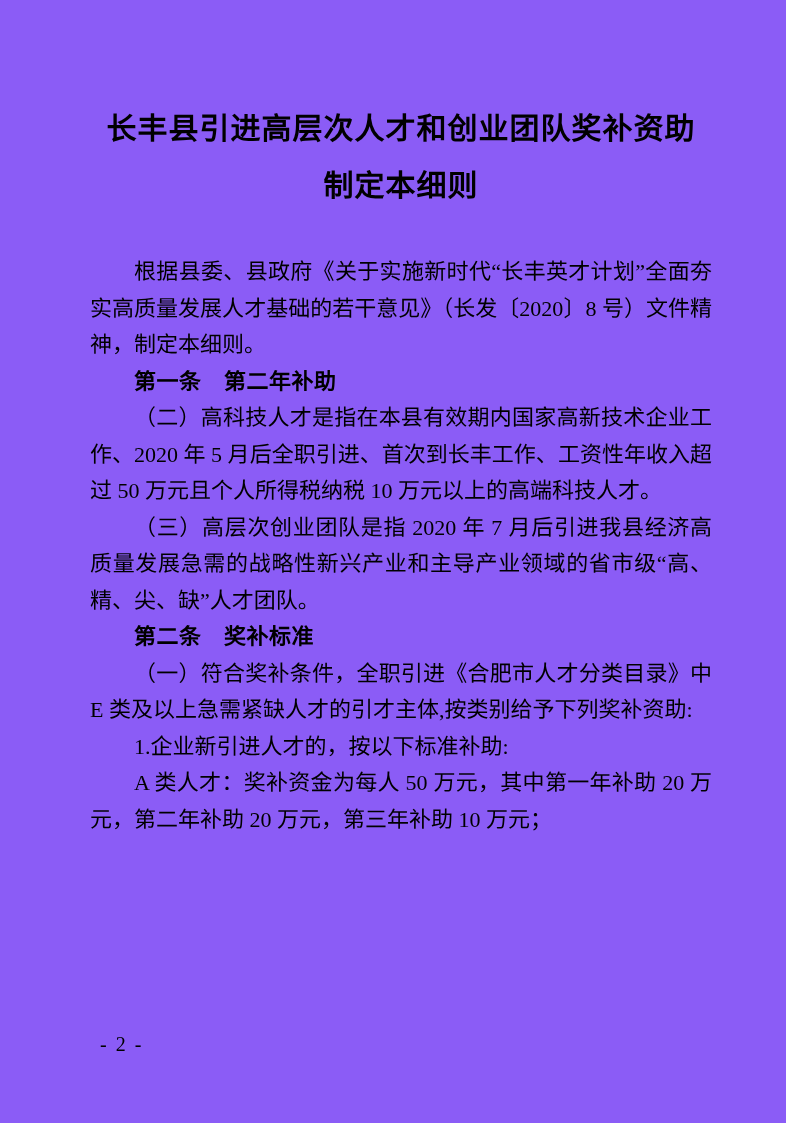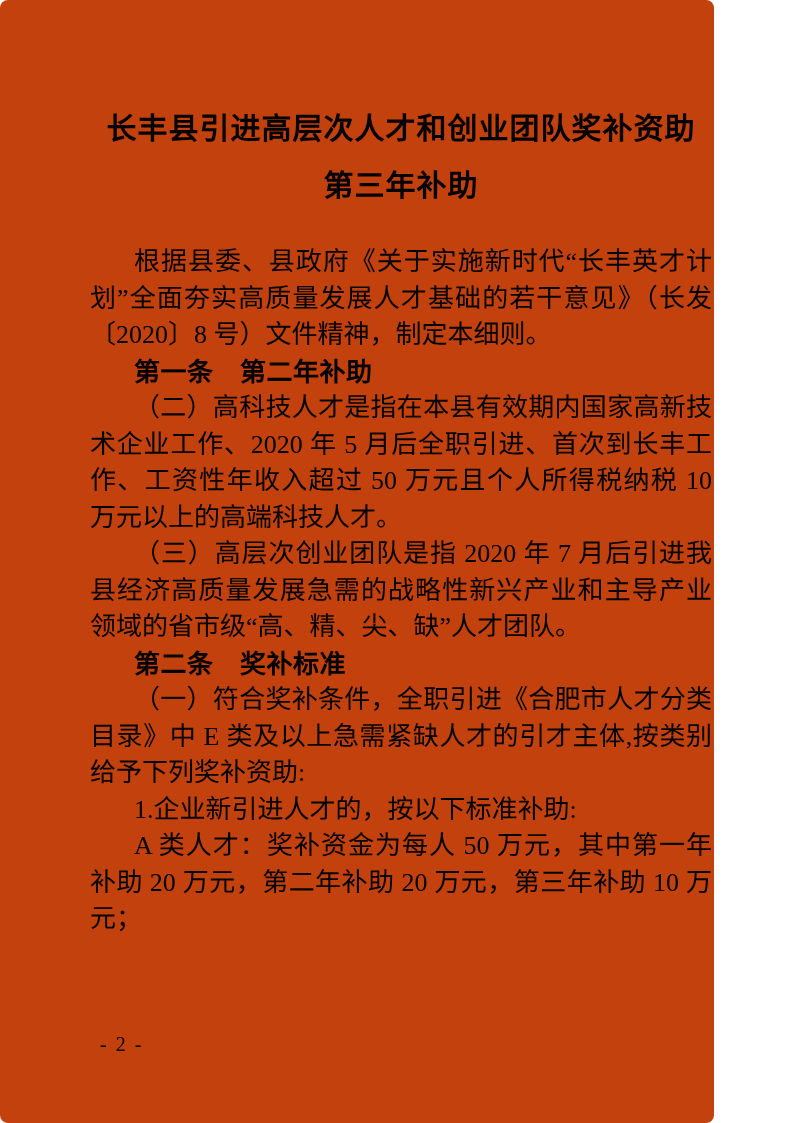--- a/index.html
+++ b/index.html
@@ -2,48 +2,47 @@
 <html lang="zh-CN"><head>
 <meta charset="utf-8">
 <style>
   html, body {
     margin: 0;
     padding: 0;
     background: #ffffff;
   }
   .page {
     position: relative;
-    width: 714px;
+    width: 786px;
     height: 1123px;
-    background: #c2410c;
+    background: #8b5cf6;
     color: #000000;
     font-family: "Liberation Serif", "DejaVu Serif", serif;
     overflow: hidden;
-    border-radius: 8px;
   }
   .content {
     position: absolute;
     left: 90px;
     top: 0;
     width: 622px;
   }
   .doc-title {
     margin: 100px 0 0 0;
     font-size: 30px;
     line-height: 57px;
     font-weight: bold;
     text-align: center;
     letter-spacing: 1px;
   }
   .doc-title .title-line {
     display: block;
   }
   .body-text {
-    margin-top: 30px;
-    font-size: 26px;
+    margin-top: 40px;
+    font-size: 22px;
     line-height: 36.5px;
     text-align: justify;
   }
   .body-text p {
     margin: 0;
     text-indent: 44px;
   }
   .body-text p.heading {
     font-weight: bold;
     font-family: "Liberation Sans", "DejaVu Sans", sans-serif;
@@ -59,21 +58,21 @@
   }
 </style>
 </head>
 <body>
 
 <div class="page">
   <div class="content">
 
     <h1 class="doc-title">
       <span class="title-line">长丰县引进高层次人才和创业团队奖补资助</span>
-      <span class="title-line">第三年补助</span>
+      <span class="title-line">制定本细则</span>
     </h1>
 
     <div class="body-text">
       <p>根据县委、县政府《关于实施新时代“长丰英才计划”全面夯实高质量发展人才基础的若干意见》（长发〔2020〕8 号）文件精神，制定本细则。</p>
       <p class="heading">第一条　第二年补助</p>
       <p>（二）高科技人才是指在本县有效期内国家高新技术企业工作、2020 年 5 月后全职引进、首次到长丰工作、工资性年收入超过 50 万元且个人所得税纳税 10 万元以上的高端科技人才。</p>
       <p>（三）高层次创业团队是指 2020 年 7 月后引进我县经济高质量发展急需的战略性新兴产业和主导产业领域的省市级“高、精、尖、缺”人才团队。</p>
       <p class="heading">第二条　奖补标准</p>
       <p>（一）符合奖补条件，全职引进《合肥市人才分类目录》中 E 类及以上急需紧缺人才的引才主体,按类别给予下列奖补资助:</p>
       <p>1.企业新引进人才的，按以下标准补助:</p>

